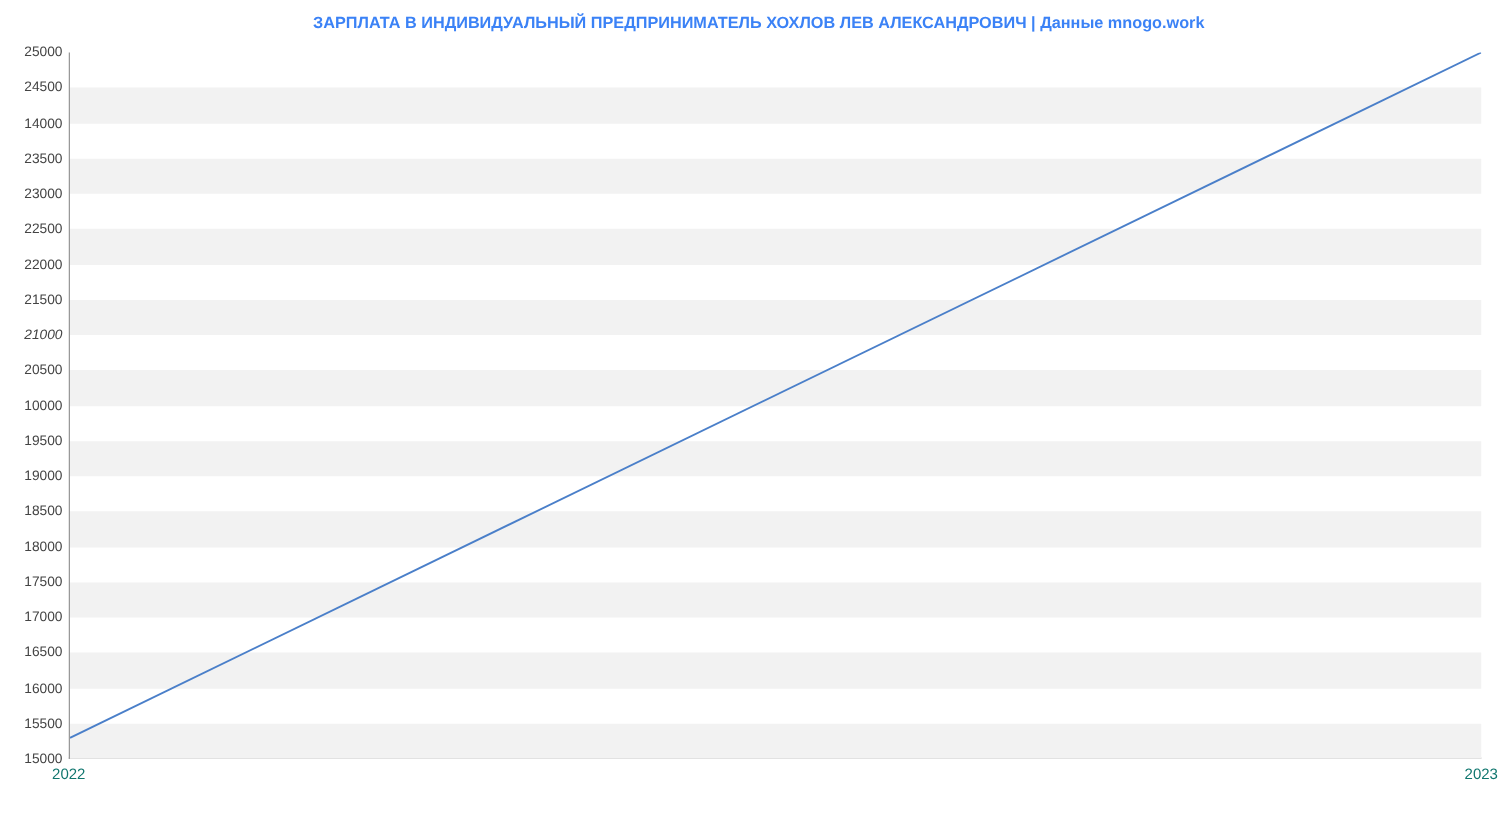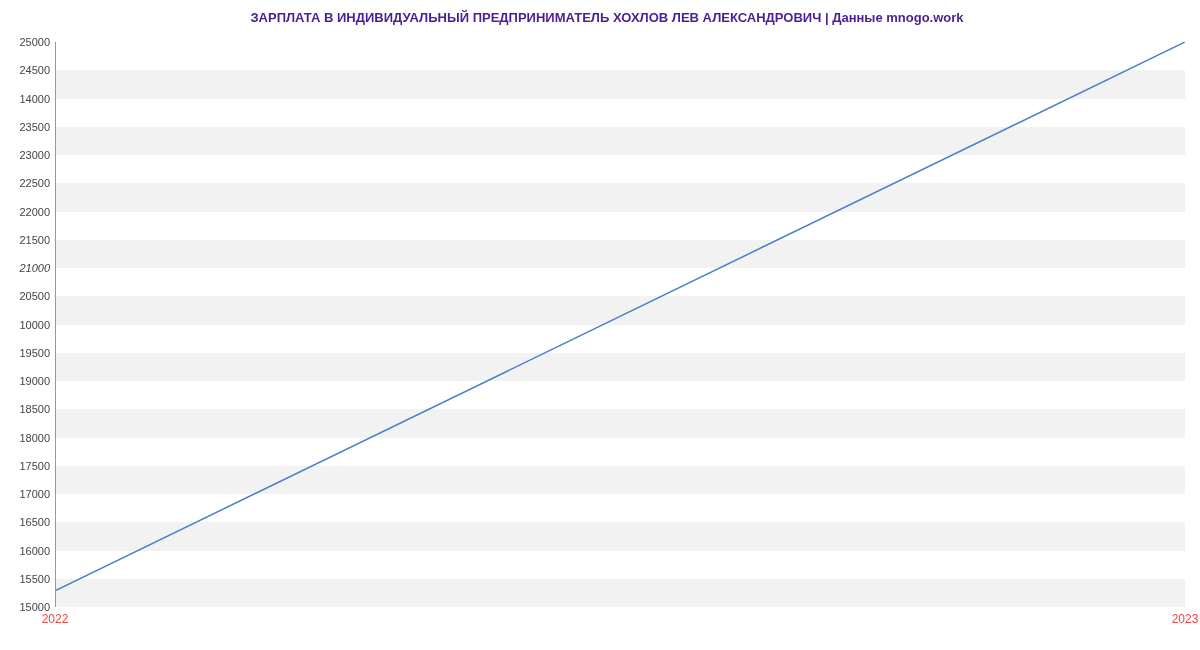--- a/index.html
+++ b/index.html
@@ -11,21 +11,21 @@
       position: relative;
     }
     .title {
       position: absolute;
       top: 10px;
       left: 0;
       right: 0;
       text-align: center;
       font-size: 13px;
       font-weight: bold;
-      color: #4c1d95;
+      color: #3b82f6;
       padding-left: 14px;
     }
     .plot-area {
       position: absolute;
       left: 55px;
       top: 42px;
       width: 1130px;
       height: 565px;
       background: #fff;
       border-left: 1px solid #999;
@@ -43,21 +43,21 @@
       width: 45px;
       text-align: right;
       font-size: 11px;
       color: #444;
       transform: translateY(-50%);
     }
     .x-tick-label {
       position: absolute;
       top: 612px;
       font-size: 12px;
-      color: #ef4444;
+      color: #0f766e;
       transform: translateX(-50%);
     }
     .line {
       position: absolute;
       left: 0;
       top: 0;
       width: 100%;
       height: 100%;
       pointer-events: none;
     }

